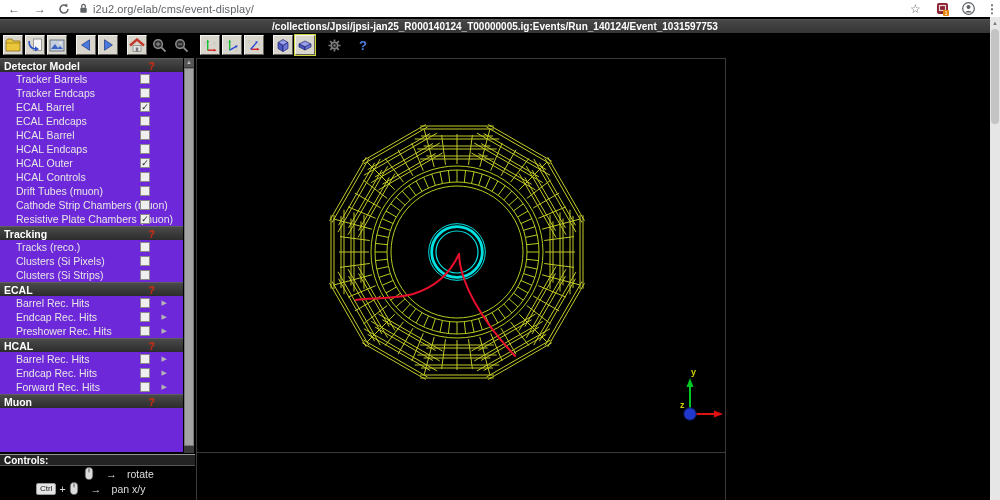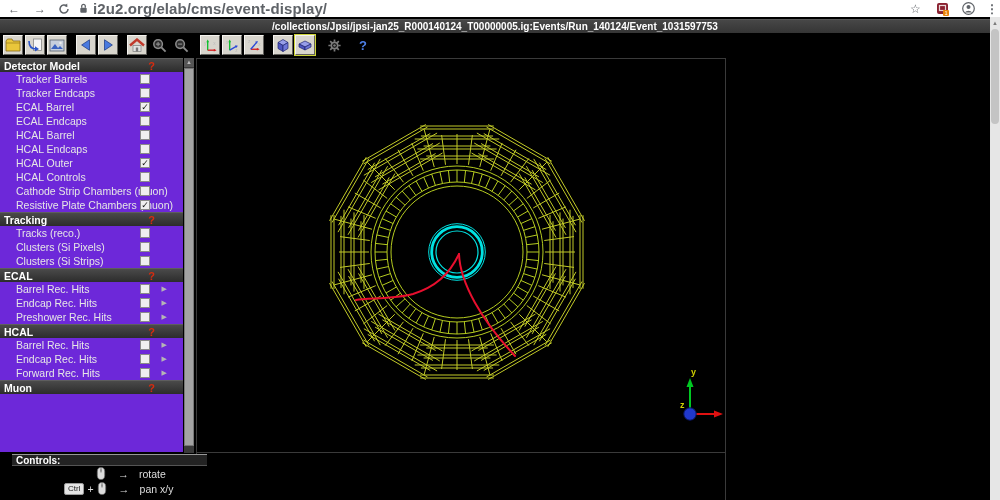--- a/index.html
+++ b/index.html
@@ -4,21 +4,21 @@
 <style>
   * { box-sizing: border-box; }
   html,body { margin:0; padding:0; }
   body { width:1000px; height:500px; overflow:hidden; background:#000;
          font-family:"Liberation Sans", sans-serif; position:relative; }
 
   
   .chrome { position:absolute; top:0; left:0; width:1000px; height:17px; background:#fff; z-index:5; }
   .chrome span, .chrome .cicon { position:absolute; top:0; height:17px; display:flex; align-items:center; color:#5f6368; }
   .nav-glyph { font-size:12px; }
-  .url-text { font-size:15px; color:#202124; letter-spacing:0.1px;font-weight:bold; }
+  .url-text { font-size:11px; color:#202124; letter-spacing:0.1px; }
 
   
   .page { position:absolute; top:17px; left:0; width:1000px; height:483px; background:#000;border-radius:13px; }
 
   .titlebar { position:absolute; top:2px; left:0; width:990px; height:14px;
               background:linear-gradient(#474747,#353535); border-top:1px solid #5a5a5a;
               color:#fff; font-size:10px; font-weight:bold; text-align:center; line-height:13px;
               white-space:nowrap; overflow:hidden; }
 
   .toolbar { position:absolute; top:16px; left:0; width:990px; height:24px; background:#000;
@@ -49,21 +49,21 @@
                     background:#a3a3a3; border:1px solid #777; }
 
   
   .canvas { position:absolute; top:41px; left:196px; width:530px; height:395px;
             border:1px solid #3a3a3a; background:#000; }
 
   .bottom-right { position:absolute; top:436px; left:196px; width:530px; height:47px;
                   background:#000; border-left:1px solid #3a3a3a; border-right:1px solid #3a3a3a; }
 
   
-  .controls { position:absolute; top:437px; left:12px; width:195px; height:46px;
+  .controls { position:absolute; top:437px; left:0; width:195px; height:46px;
               border-top:1px solid #979797; background:#000; overflow:hidden; }
   .chead { height:11px; background:#232323; border-bottom:1px solid #555; color:#fff;
            font-weight:bold; font-size:10px; line-height:11px; padding-left:4px; }
   .crow { display:flex; align-items:center; height:15px; color:#ddd; font-size:10.5px; }
   .crow .carrow { margin:0 10px 0 12px; font-size:11px; }
   .key { background:#e4e4e4; color:#222; border:1px solid #9a9a9a; border-radius:2px;
          font-size:8px; line-height:10px; padding:0 3px; }
   .plus { margin:0 3px; color:#ddd; }
 
   
@@ -283,20 +283,24 @@
       <div class="srow">
         <span class="slabel">HCAL Endcaps</span>
         <span class="cb"></span>
       </div>
       <div class="srow">
         <span class="slabel">HCAL Outer</span>
         <span class="cb">✓</span>
       </div>
       <div class="srow">
         <span class="slabel">HCAL Controls</span>
+        <span class="cb"></span>
+      </div>
+      <div class="srow">
+        <span class="slabel">Drift Tubes (muon)</span>
         <span class="cb"></span>
       </div>
       <div class="srow">
         <span class="slabel">Cathode Strip Chambers (muon)</span>
         <span class="cb"></span>
       </div>
       <div class="srow">
         <span class="slabel">Resistive Plate Chambers (muon)</span>
         <span class="cb">✓</span>
       </div>
@@ -600,21 +604,21 @@
           <span style="display: flex;">
             <svg width="10" height="13" viewBox="0 0 10 14">
               <path d="M1 5 a4 4.5 0 0 1 8 0 v4 a4 4.5 0 0 1 -8 0 z" fill="#dcdcdc" stroke="#666" stroke-width="0.8"></path>
               <path d="M5 1 V6" stroke="#666" stroke-width="0.8"></path>
               <rect x="4.2" y="2.4" width="1.6" height="2.6" rx="0.8" fill="#888"></rect>
             </svg>
           </span>
           <span class="carrow">→</span>
           <span>rotate</span>
         </div>
-        <div class="crow" style="padding-left: 52px;">
+        <div class="crow" style="padding-left: 36px;">
           <span class="key">Ctrl</span>
           <span class="plus">+</span>
           <span style="display: flex;">
             <svg width="10" height="13" viewBox="0 0 10 14">
               <path d="M1 5 a4 4.5 0 0 1 8 0 v4 a4 4.5 0 0 1 -8 0 z" fill="#dcdcdc" stroke="#666" stroke-width="0.8"></path>
               <path d="M5 1 V6" stroke="#666" stroke-width="0.8"></path>
               <rect x="4.2" y="2.4" width="1.6" height="2.6" rx="0.8" fill="#888"></rect>
             </svg>
           </span>
           <span class="carrow">→</span>

